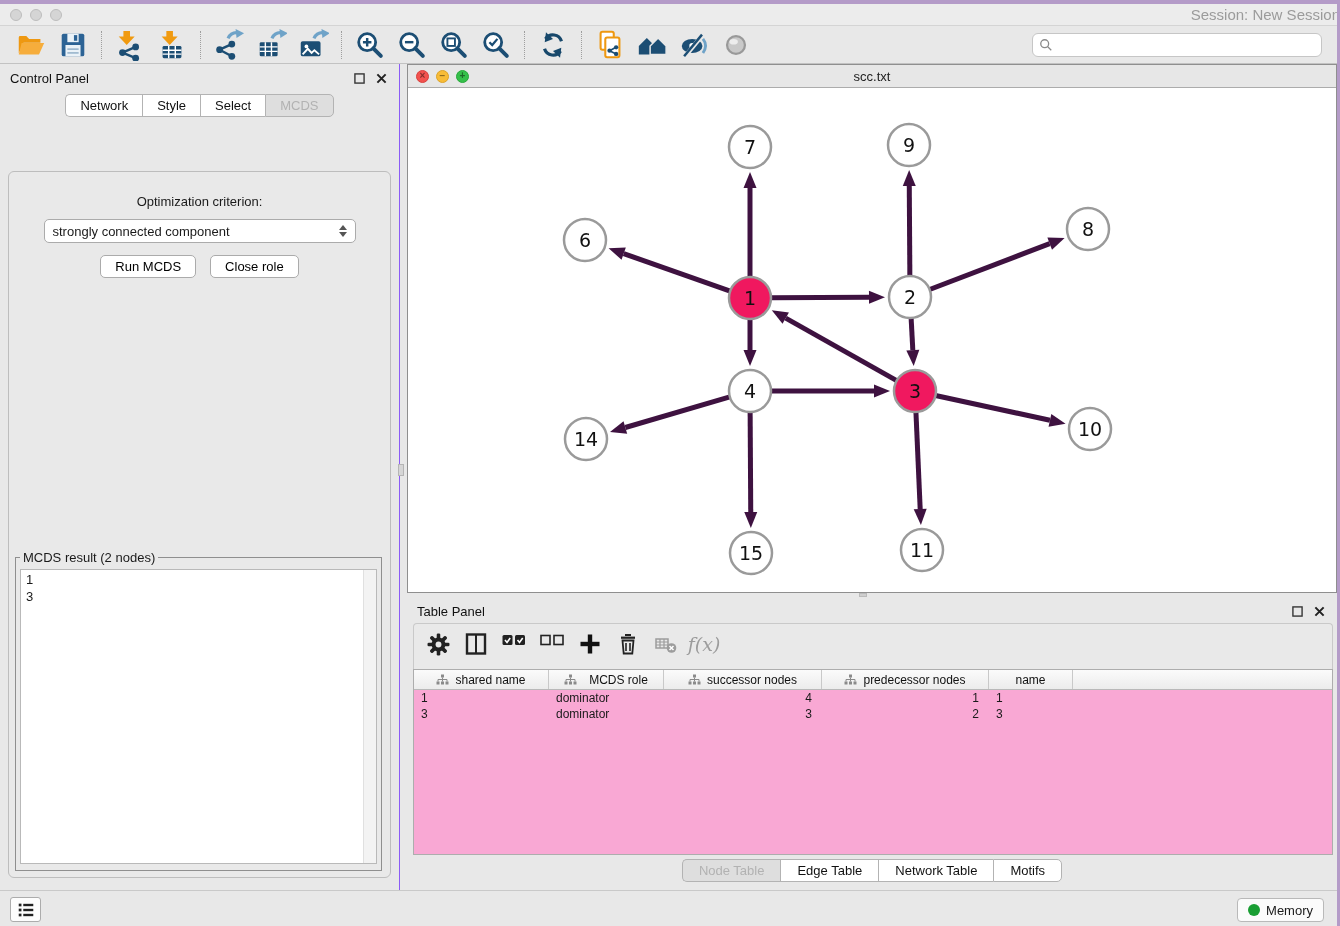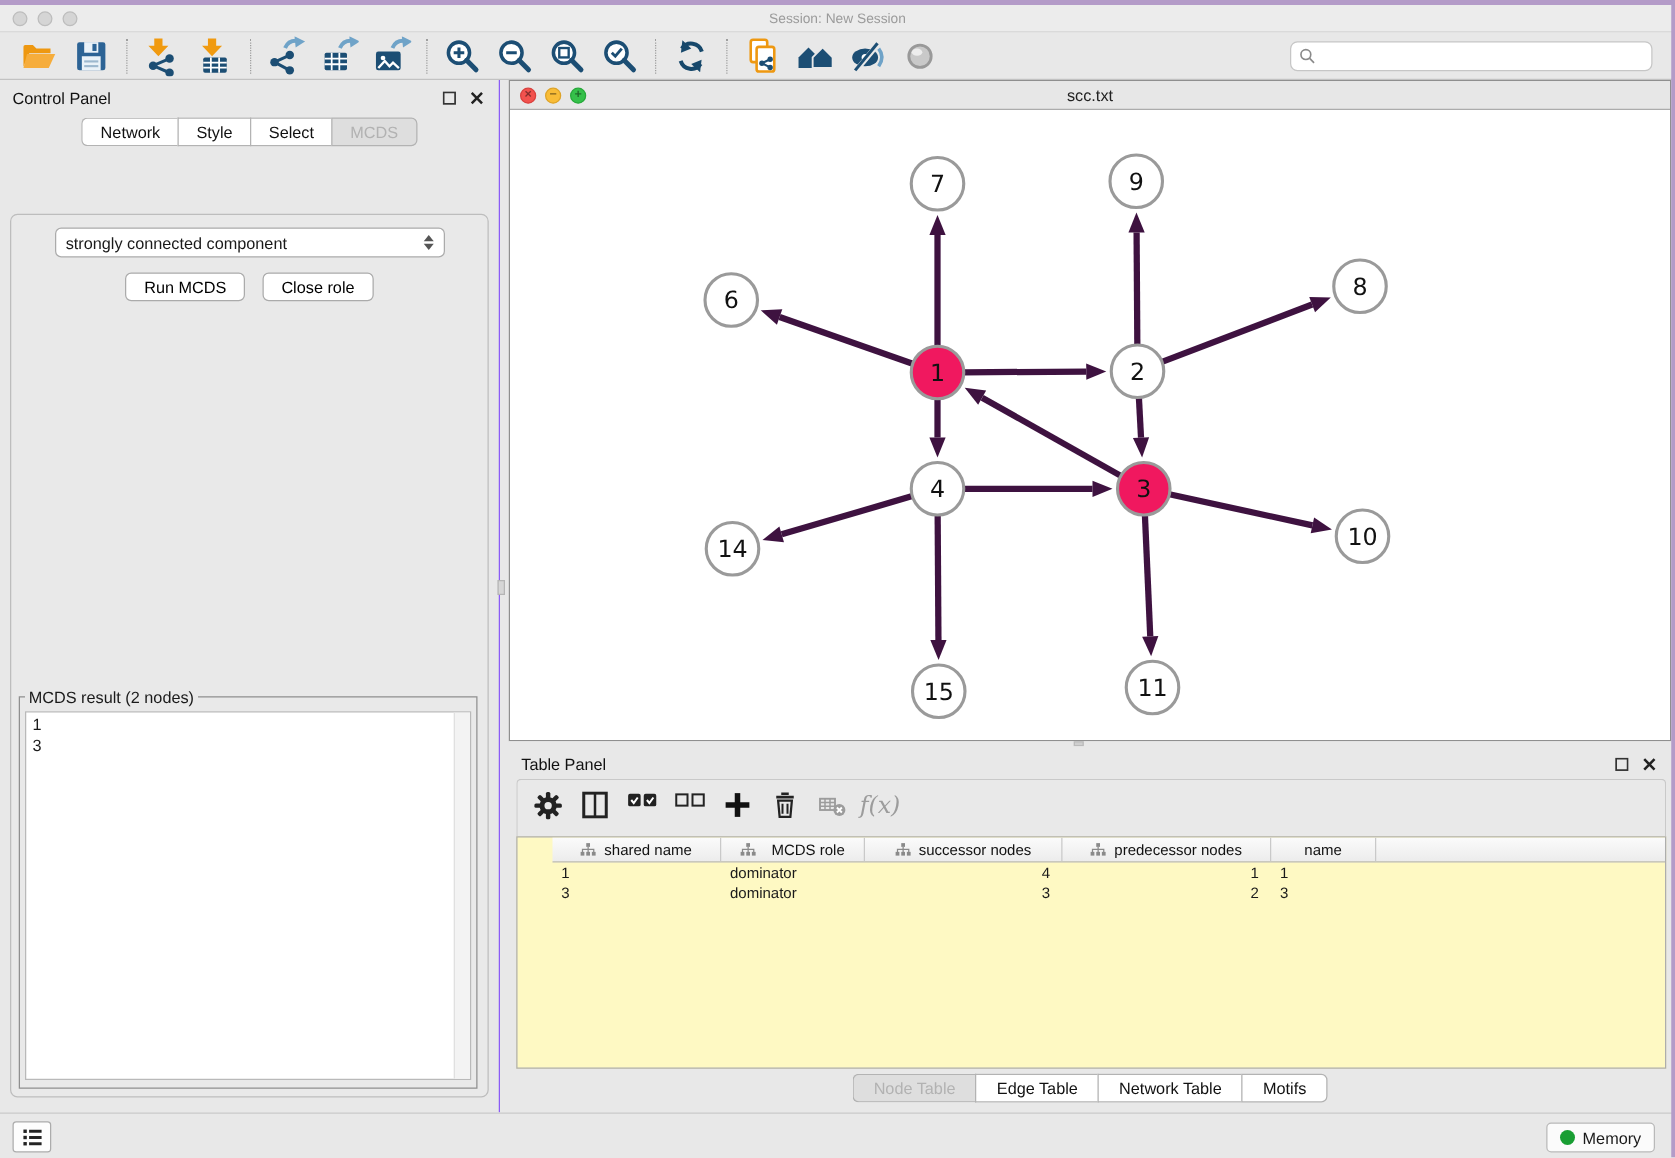--- a/index.html
+++ b/index.html
@@ -10,21 +10,21 @@
   }
   
   .frame-top   { position:absolute; left:0; top:0; width:1340px; height:4px; background:#B49BC8; z-index:50; }
   .frame-right { position:absolute; right:0; top:0; width:3px; height:926px; background:#B49BC8; z-index:50; }
 
   
   .titlebar { position:absolute; left:0; top:4px; width:1340px; height:22px; background:#ECECEC;
               border-bottom:1px solid #D4D4D4; display:flex; align-items:center; }
   .tl-dot { width:12px; height:12px; border-radius:50%; background:#D5D5D5; border:1px solid #BDBDBD; margin-left:8px; }
   .tl-dot:first-child { margin-left:10px; }
-  .win-title { position:absolute; left:0; right:0; text-align:center; font-size:11px; color:#9B9B9B; }
+  .win-title { position:absolute; left:0; right:0; text-align:right; font-size:15px; color:#9B9B9B; }
 
   
   .toolbar { position:absolute; left:0; top:26px; width:1340px; height:38px; background:#E8E8E8;
              border-bottom:1px solid #C2C2C2; display:flex; align-items:center; padding:0 10px; }
   .tbtn { width:42px; height:34px; display:flex; align-items:center; justify-content:center; cursor:default; }
   .tsep { width:0; height:28px; border-left:1px dotted #9E9E9E; margin:0 7px; }
   .searchbox { margin-left:auto; margin-right:8px; width:290px; height:24px; background:#fff;
                border:1px solid #C6C6C6; border-radius:6px; display:flex; align-items:center; padding:0 6px; }
   .searchbox input { border:none; outline:none; flex:1; font-size:13px; background:transparent; margin-left:4px;
                      font-family:"Liberation Sans","DejaVu Sans",sans-serif; }
@@ -80,21 +80,21 @@
   .h-splitter { position:absolute; left:407px; top:593px; width:930px; height:4px; background:#E8E8E8; }
   .h-handle { position:absolute; left:452px; top:0; width:8px; height:4px; background:#CFCFCF; border:1px solid #BBB; }
 
   
   .table-panel { position:absolute; left:407px; top:597px; width:930px; height:293px; background:#E8E8E8; }
   .tp-toolbar { position:absolute; left:6px; right:4px; top:26px; height:46px; background:#E9E9E9;
                 border:1px solid #C9C9C9; border-bottom:none; border-radius:4px 4px 0 0;
                 display:flex; align-items:center; padding:0 10px; gap:10px; }
   .ttbtn { width:28px; height:28px; display:flex; justify-content:center; }
   .fx { font-family:"DejaVu Serif","Liberation Serif",serif; font-style:italic; font-size:19px; color:#9C9C9C; }
-  .tp-table { position:absolute; left:6px; right:4px; top:72px; bottom:35px; background:#fef9c3; border:1px solid #ADADAD; overflow:hidden;padding-left:28px; }
+  .tp-table { position:absolute; left:6px; right:4px; top:72px; bottom:35px; background:#f9a8d4; border:1px solid #ADADAD; overflow:hidden; }
   .thead { display:flex; height:20px; background:linear-gradient(#FBFBFB,#ECECEC); border-bottom:1px solid #B9B9B9; }
   .th { display:flex; align-items:center; justify-content:center; gap:6px; font-size:12px; color:#111;
         border-right:1px solid #C9C9C9; height:100%; }
   .tr { display:flex; height:16px; font-size:12px; }
   .td { height:100%; line-height:16px; white-space:nowrap; overflow:hidden; }
   .td.al { text-align:left; padding-left:7px; }
   .td.ar { text-align:right; padding-right:10px; }
   .tp-tabs { position:absolute; left:0; right:0; bottom:8px; display:flex; justify-content:center; }
   .tp-tabs .tab { padding:3px 16px; font-size:13px; }
 
@@ -287,20 +287,21 @@
         </svg>
     </span>
   </div>
   <div class="cp-tabs" id="cp-tabs">
       <span class="tab">Network</span>
       <span class="tab">Style</span>
       <span class="tab">Select</span>
       <span class="tab active">MCDS</span>
     </div>
   <div class="cp-body">
+    <div class="opt-label">Optimization criterion:</div>
     <div class="selectbox">
       <span class="sel-val">strongly connected component</span>
       <span class="spin">
           <i class="up"></i>
           <i class="down"></i>
         </span>
     </div>
     <div class="btn-row">
       <button class="pbtn">Run MCDS</button>
       <button class="pbtn">Close role</button>

